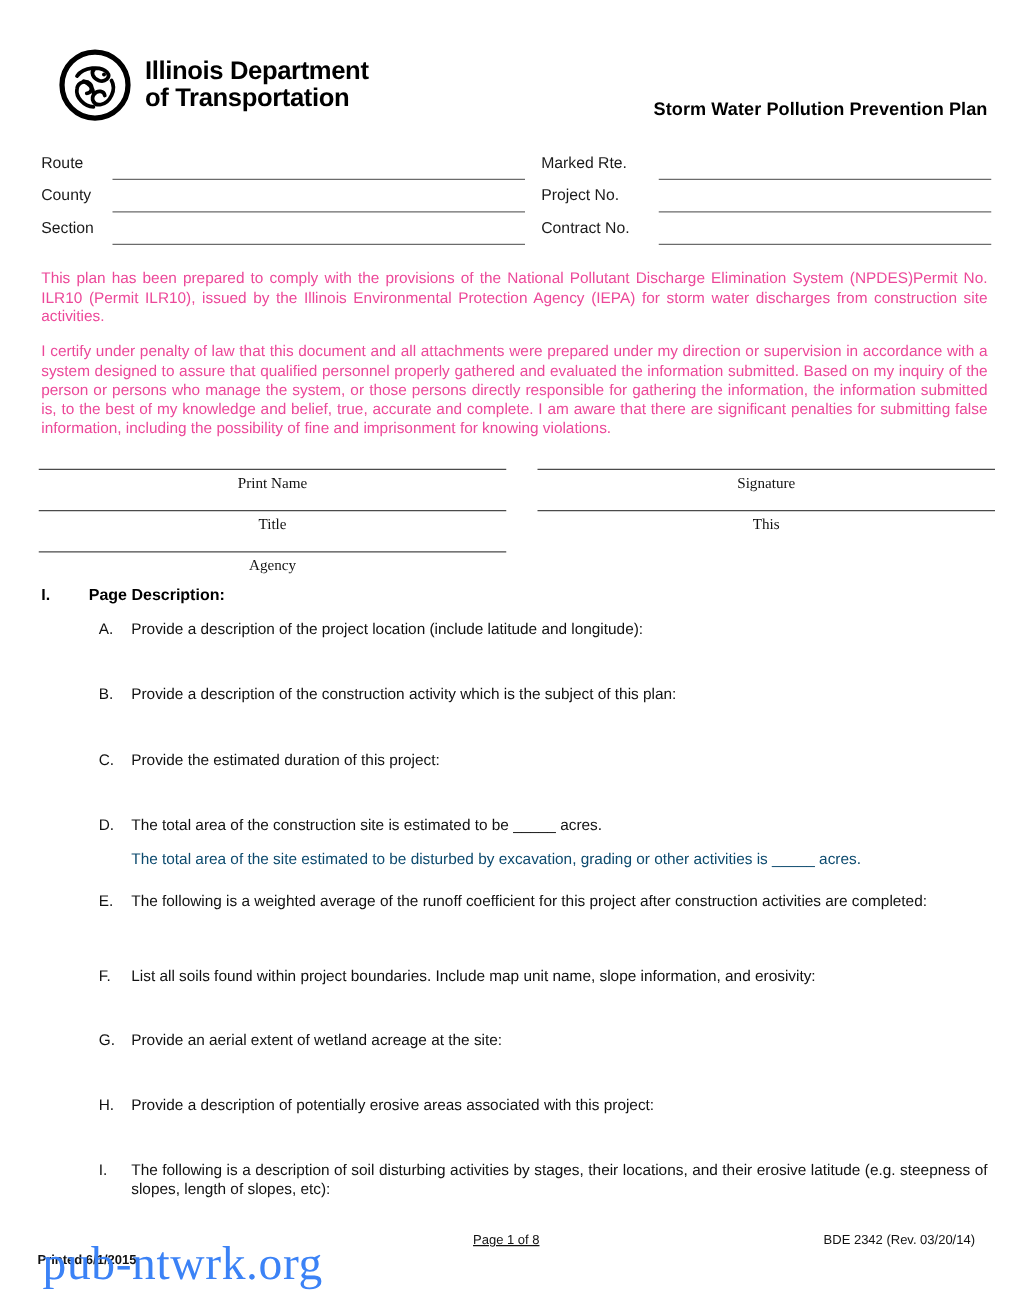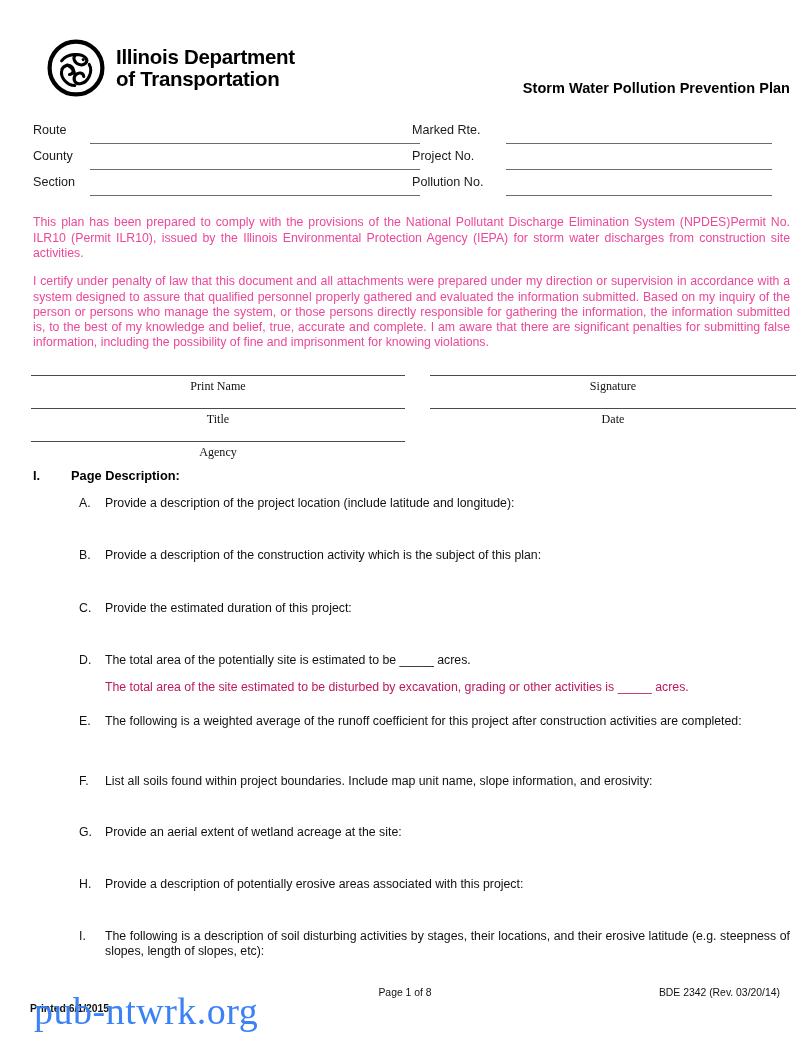--- a/index.html
+++ b/index.html
@@ -69,21 +69,21 @@
     position: absolute;
     left: 0;
     top: 123px;
     width: 810px;
   }
   .field-col {
     position: absolute;
     top: 0;
   }
   .field-col.left { left: 33px; width: 387px; }
-  .field-col.right { left: 412px; width: 360px; }
+  .field-col.right { left: 433px; width: 360px; }
 
   .field-row {
     position: relative;
     height: 26px;
     text-align: center;
   }
   .field-label {
     position: absolute;
     left: 0;
     top: 0;
@@ -172,35 +172,35 @@
     margin-left: 26px;
   }
   .item .itm-text.justify { text-align: justify; }
 
   .subline {
     position: absolute;
     left: 105px;
     width: 685px;
     font-size: 12.3px;
     line-height: 15.2px;
-    color: #be185d;
+    color: #0c4a6e;
   }
 
   
   .footer {
     position: absolute;
     left: 0;
     top: 987px;
     width: 810px;
     height: 16px;
     font-size: 10.4px;
     color: #111;
   }
   .footer .f-left   { position: absolute; left: 30px;  top: 16px; font-weight: bold; }
-  .footer .f-center { position: absolute; left: 0; top: 0; width: 810px; text-align: center; }
+  .footer .f-center { position: absolute; left: 0; top: 0; width: 810px; text-align: center; text-decoration: underline; }
   .footer .f-right  { position: absolute; right: 30px; top: 0; }
 
   .watermark {
     position: absolute;
     left: 34px;
     top: 989px;
     font-family: Liberation Serif, serif;
     font-size: 38px;
     letter-spacing: 0.5px;
     color: #3b82f6;
@@ -255,21 +255,21 @@
     <div class="field-col right">
       <div class="field-row">
         <span class="field-label">Marked Rte.</span>
         <span class="field-line"></span>
       </div>
       <div class="field-row">
         <span class="field-label">Project No.</span>
         <span class="field-line"></span>
       </div>
       <div class="field-row">
-        <span class="field-label">Pollution No.</span>
+        <span class="field-label">Contract No.</span>
         <span class="field-line"></span>
       </div>
     </div>
   </div>
 
   <p class="para p1">This plan has been prepared to comply with the provisions of the National Pollutant Discharge Elimination System (NPDES)Permit No. ILR10 (Permit ILR10), issued by the Illinois Environmental Protection Agency (IEPA) for storm water discharges from construction site activities.</p>
 
   <p class="para p2">I certify under penalty of law that this document and all attachments were prepared under my direction or supervision in accordance with a system designed to assure that qualified personnel properly gathered and evaluated the information submitted.  Based on my inquiry of the person or persons who manage the system, or those persons directly responsible for gathering the information, the information submitted is, to the best of my knowledge and belief, true, accurate and complete.  I am aware that there are significant penalties for submitting false information, including the possibility of fine and imprisonment for knowing violations.</p>
 
   <div class="sig-area">
@@ -284,21 +284,21 @@
       <div class="sig-cell">
         <span class="sig-label">Agency</span>
       </div>
     </div>
 
     <div class="sig-col right">
       <div class="sig-cell">
         <span class="sig-label">Signature</span>
       </div>
       <div class="sig-cell">
-        <span class="sig-label">Date</span>
+        <span class="sig-label">This</span>
       </div>
     </div>
   </div>
 
   <div class="section-head">
     <span class="sec-num">I.</span><span>Page Description:</span>
   </div>
 
   <div class="item" style="top:496px;">
     <span class="itm-letter">A.</span>
@@ -310,21 +310,21 @@
     <span class="itm-text">Provide a description of the construction activity which is the subject of this plan:</span>
   </div>
 
   <div class="item" style="top:601px;">
     <span class="itm-letter">C.</span>
     <span class="itm-text">Provide the estimated duration of this project:</span>
   </div>
 
   <div class="item" style="top:653px;">
     <span class="itm-letter">D.</span>
-    <span class="itm-text">The total area of the potentially site is estimated to be _____ acres.</span>
+    <span class="itm-text">The total area of the construction site is estimated to be _____ acres.</span>
   </div>
 
   <div class="subline" style="top:680px;">The total area of the site estimated to be disturbed by excavation, grading or other activities is _____ acres.</div>
 
   <div class="item" style="top:714px;">
     <span class="itm-letter">E.</span>
     <span class="itm-text justify">The following is a weighted average of the runoff coefficient for this project after construction activities are completed:</span>
   </div>
 
   <div class="item" style="top:774px;">

